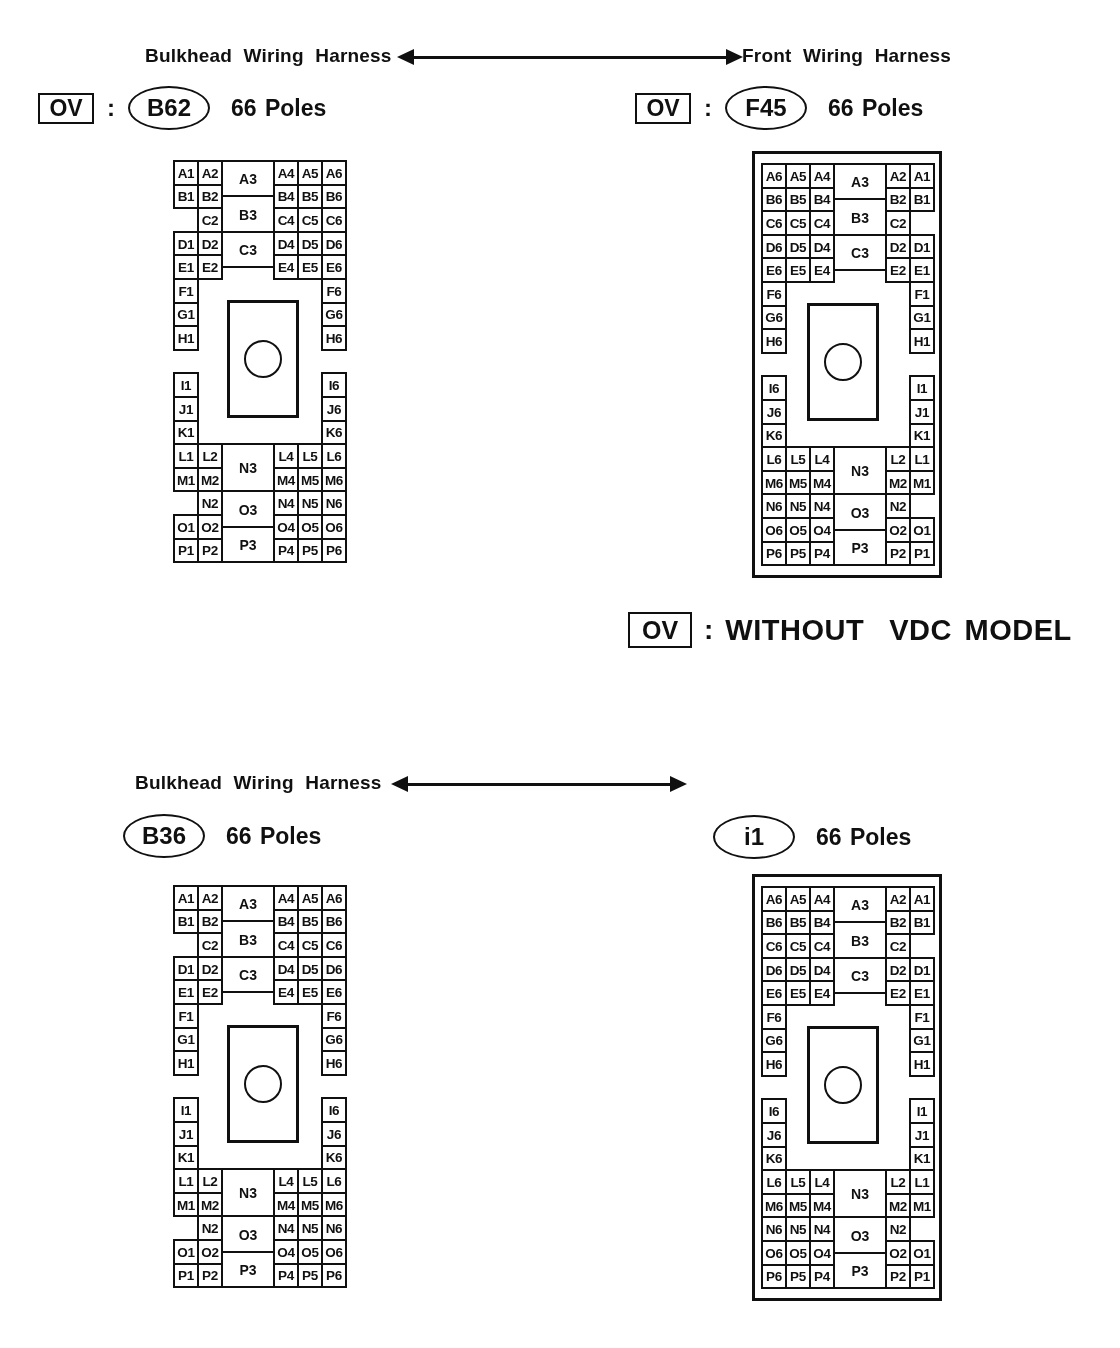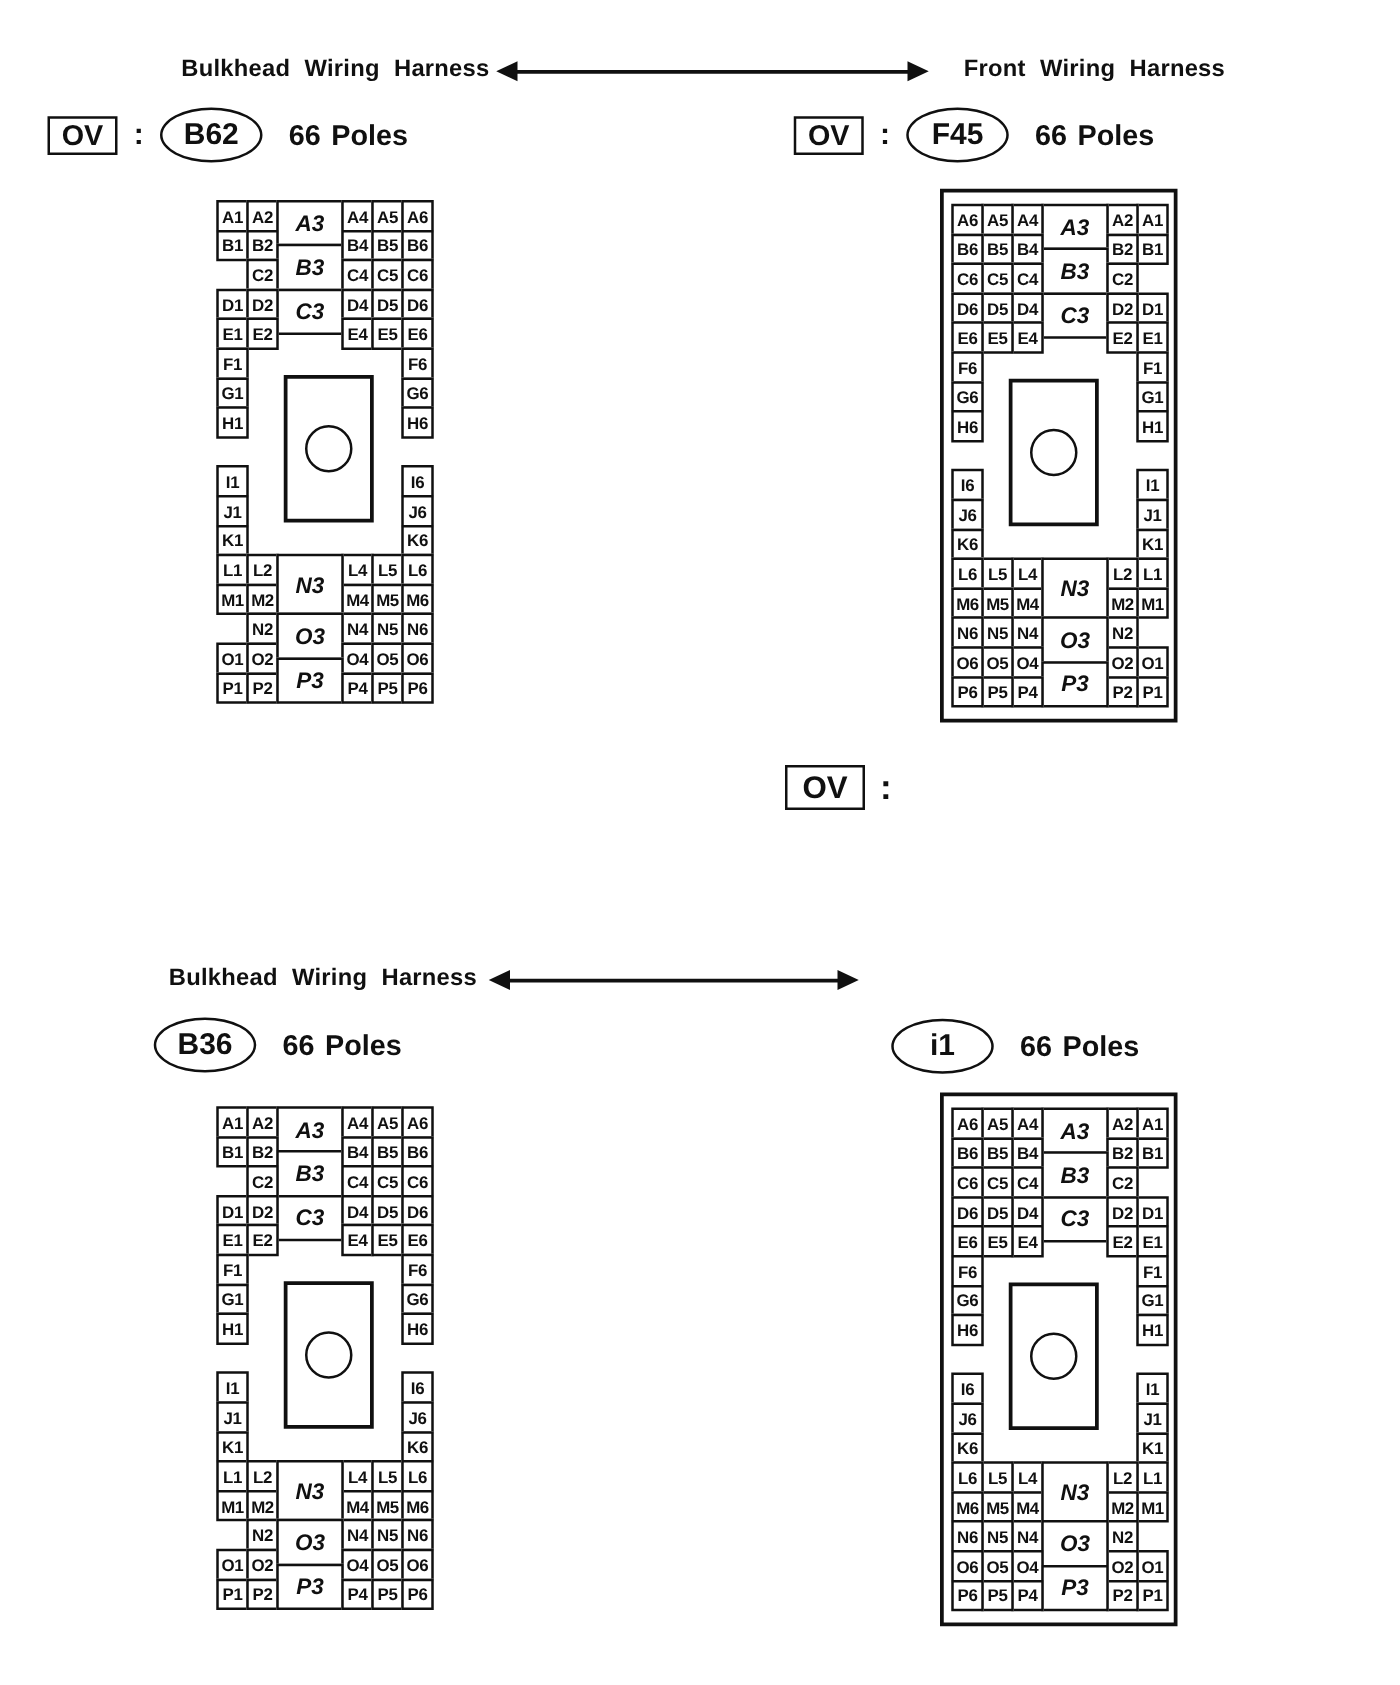--- a/index.html
+++ b/index.html
@@ -4,21 +4,21 @@
 <style>
   html,body{margin:0;padding:0;background:#e8e8e8;}
   .page{
     position:relative;width:1120px;height:1348px;background:#ffffff;
     font-family:"Liberation Sans","DejaVu Sans",sans-serif;color:#101010;
     overflow:hidden;margin:0 auto;
   }
   
   .harness-label{position:absolute;font-size:19px;font-weight:bold;word-spacing:6px;letter-spacing:.2px;white-space:nowrap;}
   .pos-tl{left:145px;top:45px;}
-  .pos-tr{left:771px;top:45px;}
+  .pos-tr{left:742px;top:45px;}
   .pos-bl{left:135px;top:772px;}
   .pos-br{left:688px;top:772px;}
   .arrow{position:absolute;height:3px;background:#101010;}
   .arrow::before{content:"";position:absolute;left:-15px;top:-7px;border:8.5px solid transparent;border-left:0;border-right:17px solid #101010;}
   .arrow::after{content:"";position:absolute;right:-15px;top:-7px;border:8.5px solid transparent;border-right:0;border-left:17px solid #101010;}
   .pos-arrow-top{left:412px;top:56px;width:316px;}
   .pos-arrow-bottom{left:406px;top:783px;width:266px;}
   
   .id-row{position:absolute;display:flex;align-items:center;gap:13px;white-space:nowrap;}
   .pos-id-tl{left:38px;top:86px;height:44px;}
@@ -41,21 +41,21 @@
   #conn-b36{position:absolute;left:173px;top:885px;}
   .outer{position:absolute;border:3px solid #101010;padding:9px 6px 11px 6px;width:max-content;background:#fff;}
   #outer-f45{left:752px;top:151px;}
   #outer-i1{left:752px;top:874px;}
   .cell{
     border:2px solid #101010;margin:0 -2px -2px 0;background:#fff;
     display:flex;align-items:center;justify-content:center;
     font-size:13.5px;font-weight:bold;letter-spacing:-.3px;
     box-sizing:border-box;min-width:0;min-height:0;padding-top:1px;
   }
-  .cell.big{font-size:18px;letter-spacing:0;font-style:italic;}
+  .cell.big{font-size:14px;letter-spacing:0;}
   .center-body{position:absolute;width:66px;height:112px;border:3px solid #101010;top:140px;display:flex;align-items:center;justify-content:center;background:#fff;}
   .connector:not(.mirrored) .center-body{left:54px;}
   .connector.mirrored .center-body{left:46px;}
   .center-circle{width:34px;height:34px;border:2.5px solid #101010;border-radius:50%;background:#fff;}
 </style>
 </head>
 <body>
 
 <div class="page">
 
@@ -219,20 +219,21 @@
         <div class="cell" style="grid-area: 33 / 1 / 35 / 2;">P6</div>
         <div class="center-body">
           <div class="center-circle"></div>
         </div>
       </div>
   </div>
 
   <div class="note-row">
     <span class="ov-box">OV</span>
     <span class="note-colon">:</span>
+    <span class="note-text">WITHOUT  VDC MODEL</span>
   </div>
 
   <span class="harness-label pos-bl">Bulkhead Wiring Harness</span>
   <div class="arrow pos-arrow-bottom"></div>
 
   <div class="id-row pos-id-bl">
     <span class="oval">B36</span>
     <span class="poles">66 Poles</span>
   </div>
 

